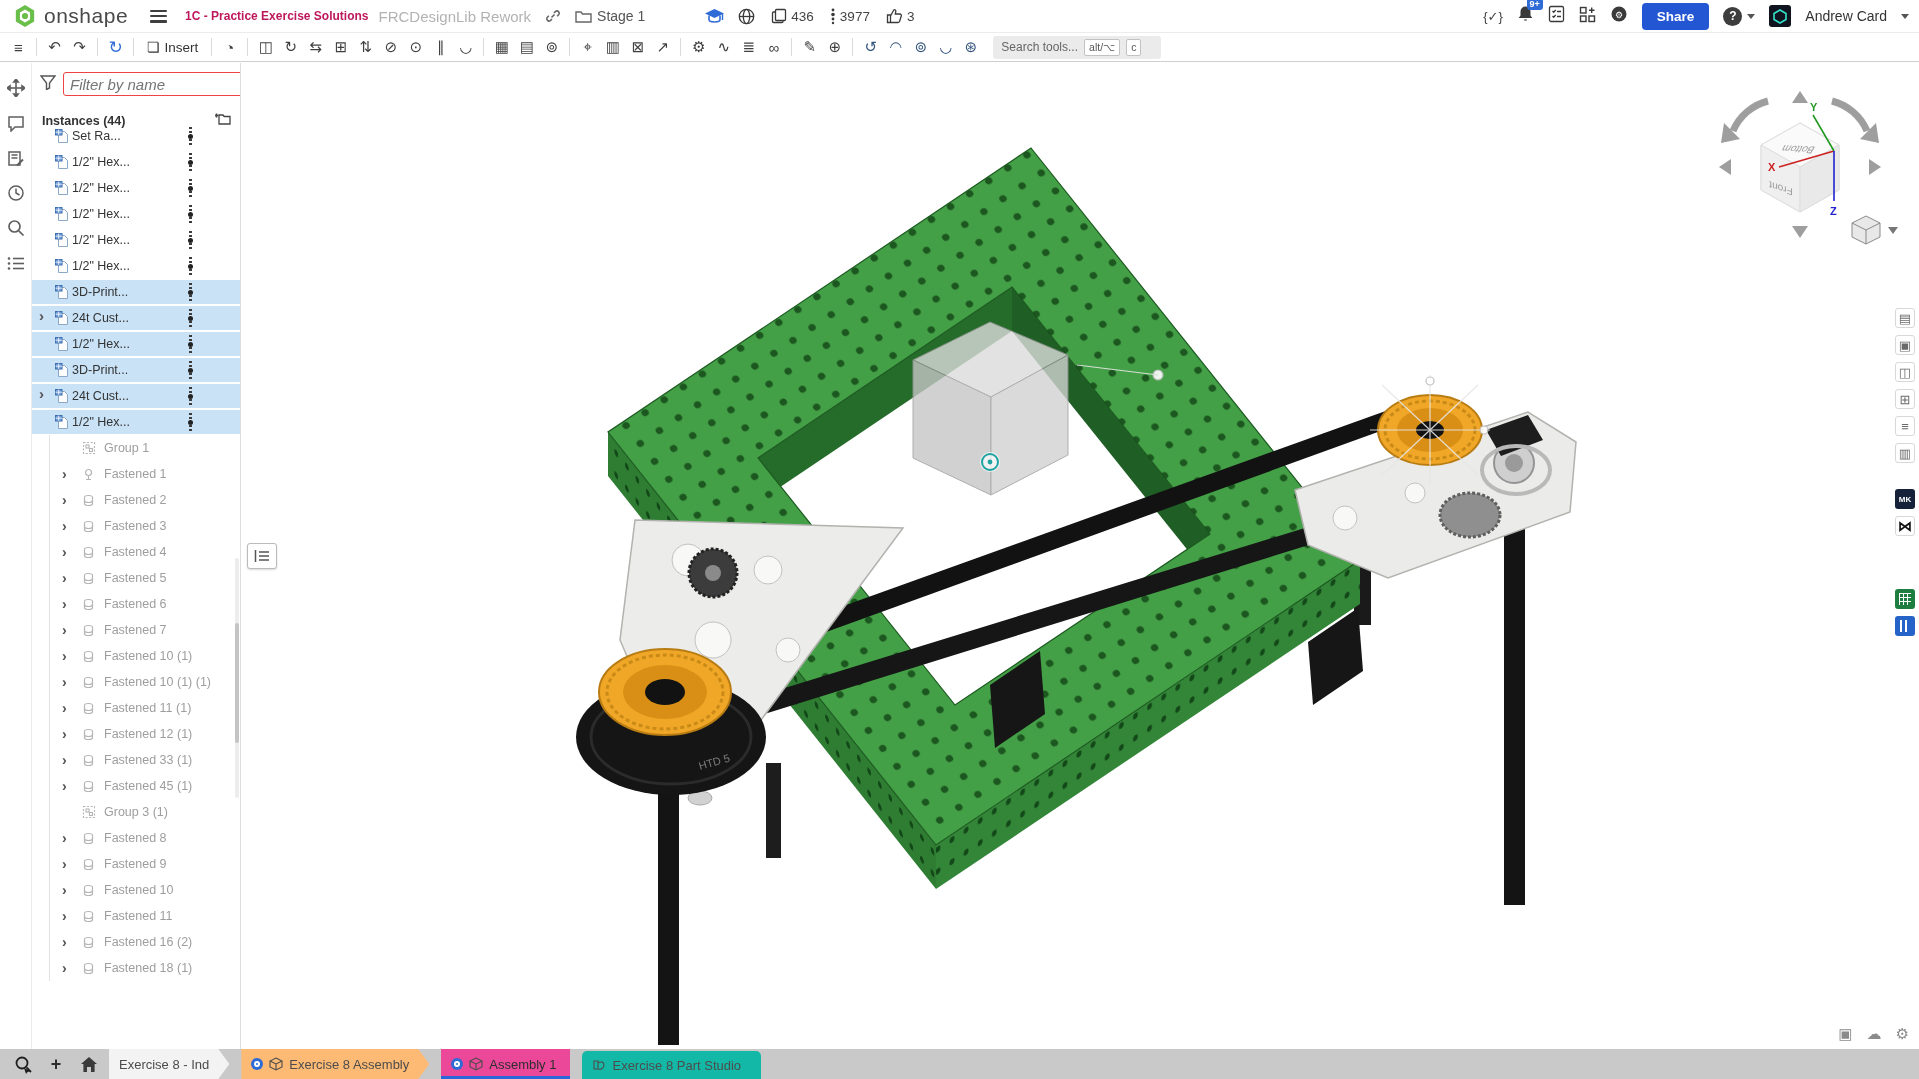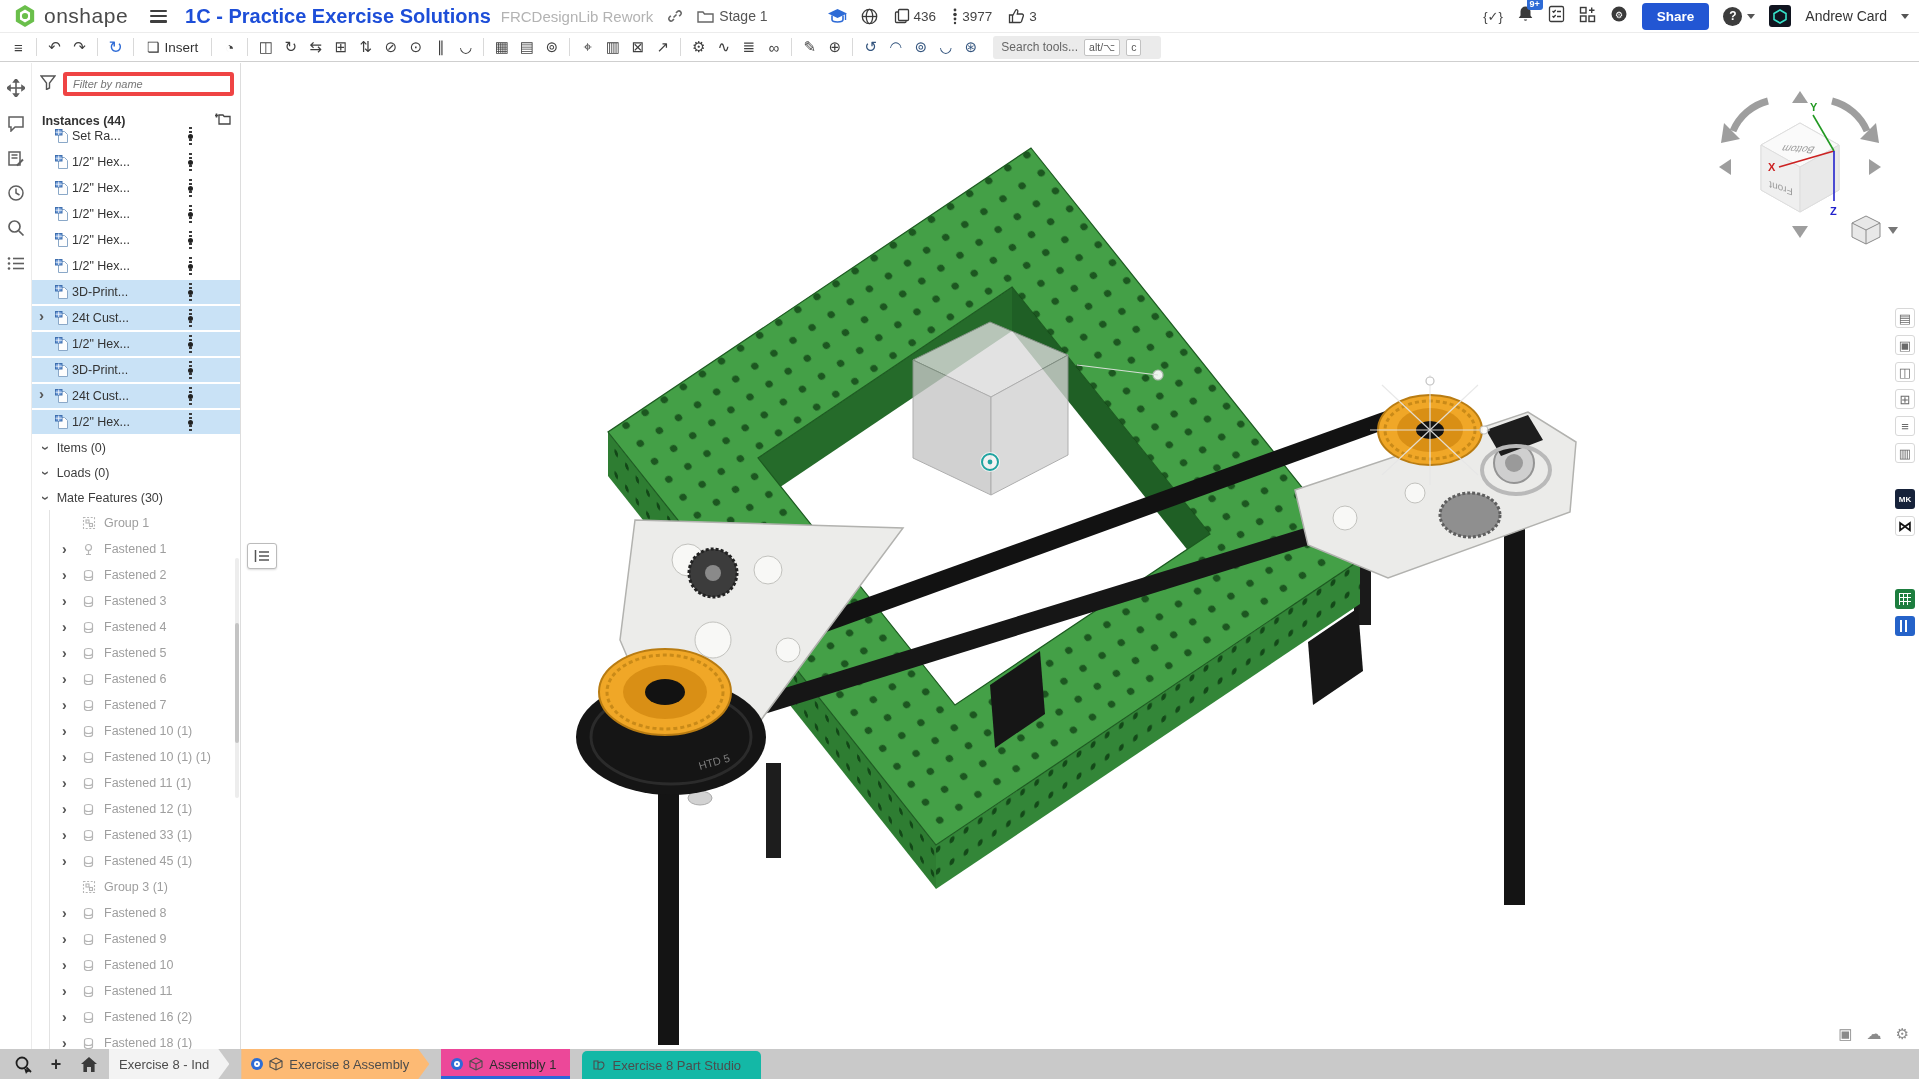--- a/index.html
+++ b/index.html
@@ -6,21 +6,21 @@
   body{width:1919px;height:1079px;overflow:hidden;position:relative;background:#fff;
        font-family:"Liberation Sans",sans-serif;-webkit-font-smoothing:antialiased;color:#333;}
   button{font-family:inherit;background:none;border:none;padding:0;cursor:pointer;}
   
   .topbar{position:absolute;top:0;left:0;right:0;height:33px;background:#fff;border-bottom:1px solid #ececec;
           display:flex;align-items:center;padding:0 10px;box-sizing:border-box;z-index:50;}
   .logo-hex{width:22px;height:24px;margin:0 8px 0 4px;}
   .wordmark{font-size:21px;color:#4a4a4a;letter-spacing:.5px;margin-right:22px;}
   .hamburger{width:17px;height:13px;display:flex;flex-direction:column;justify-content:space-between;margin-right:18px;}
   .hamburger i{height:2.5px;background:#3f3f3f;border-radius:1px;}
-  .doc-title{font-size:20px;font-weight:bold;color:#1d4ed8;white-space:nowrap;}
+  .doc-title{font-size:12px;font-weight:bold;color:#be185d;white-space:nowrap;}
   .doc-sub{font-size:15px;color:#b3b3b3;margin-left:10px;white-space:nowrap;}
   .tb-ico{color:#5a5a5a;display:flex;align-items:center;margin-left:14px;}
   .folder-label{font-size:14px;color:#555;margin-left:5px;}
   .stat{display:flex;align-items:center;font-size:13.5px;color:#444;margin-left:16px;gap:4px;}
   .topbar-right{margin-left:auto;display:flex;align-items:center;gap:14px;}
   .code-ico{font-size:13px;color:#444;}
   .bell-wrap{position:relative;}
   .badge{position:absolute;top:-7px;right:-9px;background:#2e6bd6;color:#fff;font-size:9px;font-weight:bold;
          border-radius:3px;padding:1px 3px;}
   .share-btn{background:#2256d3;color:#fff;font-size:13.5px;border-radius:4px;padding:6px 15px;font-weight:bold;}
@@ -45,21 +45,21 @@
   .main{position:absolute;top:63px;left:0;right:0;bottom:30px;background:#fff;overflow:hidden;}
   .scene{position:absolute;top:0;left:0;width:1919px;height:987px;}
   
   .left-strip{position:absolute;top:0;left:0;width:32px;height:100%;background:#fff;border-right:1px solid #ebebeb;
               display:flex;flex-direction:column;align-items:center;padding-top:14px;gap:13px;box-sizing:border-box;z-index:20;}
   .strip-btn{width:22px;height:22px;display:flex;align-items:center;justify-content:center;color:#5f5f5f;}
   
   .left-panel{position:absolute;top:0;left:32px;width:209px;height:100%;background:#fff;border-right:1px solid #ddd;
               box-sizing:border-box;z-index:15;overflow:hidden;}
   .filter-row{display:flex;align-items:center;padding:9px 6px 6px 8px;gap:7px;}
-  .filter-input{flex:1;height:24px;border:4px solid #ef4444;border-radius:3px;font-size:11px;font-style:italic;
+  .filter-input{flex:1;height:24px;border:1px solid #ef4444;border-radius:3px;font-size:15px;font-style:italic;
                 color:#999;padding:0 6px;box-sizing:border-box;font-family:inherit;}
   .inst-header{display:flex;align-items:center;padding:10px 8px 6px 10px;text-align:right;}
   .inst-header b{font-size:12.5px;color:#333;}
   .inst-header .spacer{flex:1;}
   .ilist{margin-top:-13px;padding-top:13px;overflow:hidden;}
   .irow{height:26px;display:flex;align-items:center;position:relative;padding-left:40px;box-sizing:border-box;}
   .irow.clip{margin-top:-13px;text-align:center;}
   .irow.sel{background:#c9e2f6;box-shadow:inset 0 1px 0 #fff, inset 0 -1px 0 #fff;}
   .irow .chev{position:absolute;left:7px;top:2px;font-size:15px;font-weight:bold;color:#555;}
   .irow .picon{position:absolute;left:22px;top:5px;}
@@ -607,34 +607,20 @@
         <div class="irow sel">
           <span class="picon"><svg width="15" height="15" viewBox="0 0 15 15">
               <path d="M4.5 3.5h6l3 3v8h-9z" fill="#fdfdfd" stroke="#8aa8c8"></path>
               <rect x="1.5" y="1.5" width="6.5" height="5.5" fill="#6f9bd8" stroke="#3f6fae"></rect>
               <path d="M1.5 4.2h6.5M4.7 1.5v5.5" stroke="#fff" stroke-width="0.8"></path>
             </svg></span>
           <span class="ilabel">1/2" Hex...</span>
           <span class="dots"></span>
         </div>
       </div>
-    <div>
-        <div class="sect">
-          <span class="dchev">›</span>
-          <span class="slabel">Items (0)</span>
-        </div>
-        <div class="sect">
-          <span class="dchev">›</span>
-          <span class="slabel">Loads (0)</span>
-        </div>
-        <div class="sect">
-          <span class="dchev">›</span>
-          <span class="slabel">Mate Features (30)</span>
-        </div>
-      </div>
     <div class="mlist">
         <div class="guide"></div>
         <div class="mrow group">
           <span class="micon"><svg width="14" height="14" viewBox="0 0 14 14" fill="none" stroke="#b5b5b5" stroke-width="1.1">
               <rect x="1.5" y="1.5" width="11" height="11" stroke-dasharray="2 1.6"></rect>
               <rect x="4" y="4" width="3" height="3"></rect>
               <rect x="7.5" y="7.5" width="3" height="3"></rect>
             </svg></span>
           <span class="mlabel">Group 1</span>
         </div>

